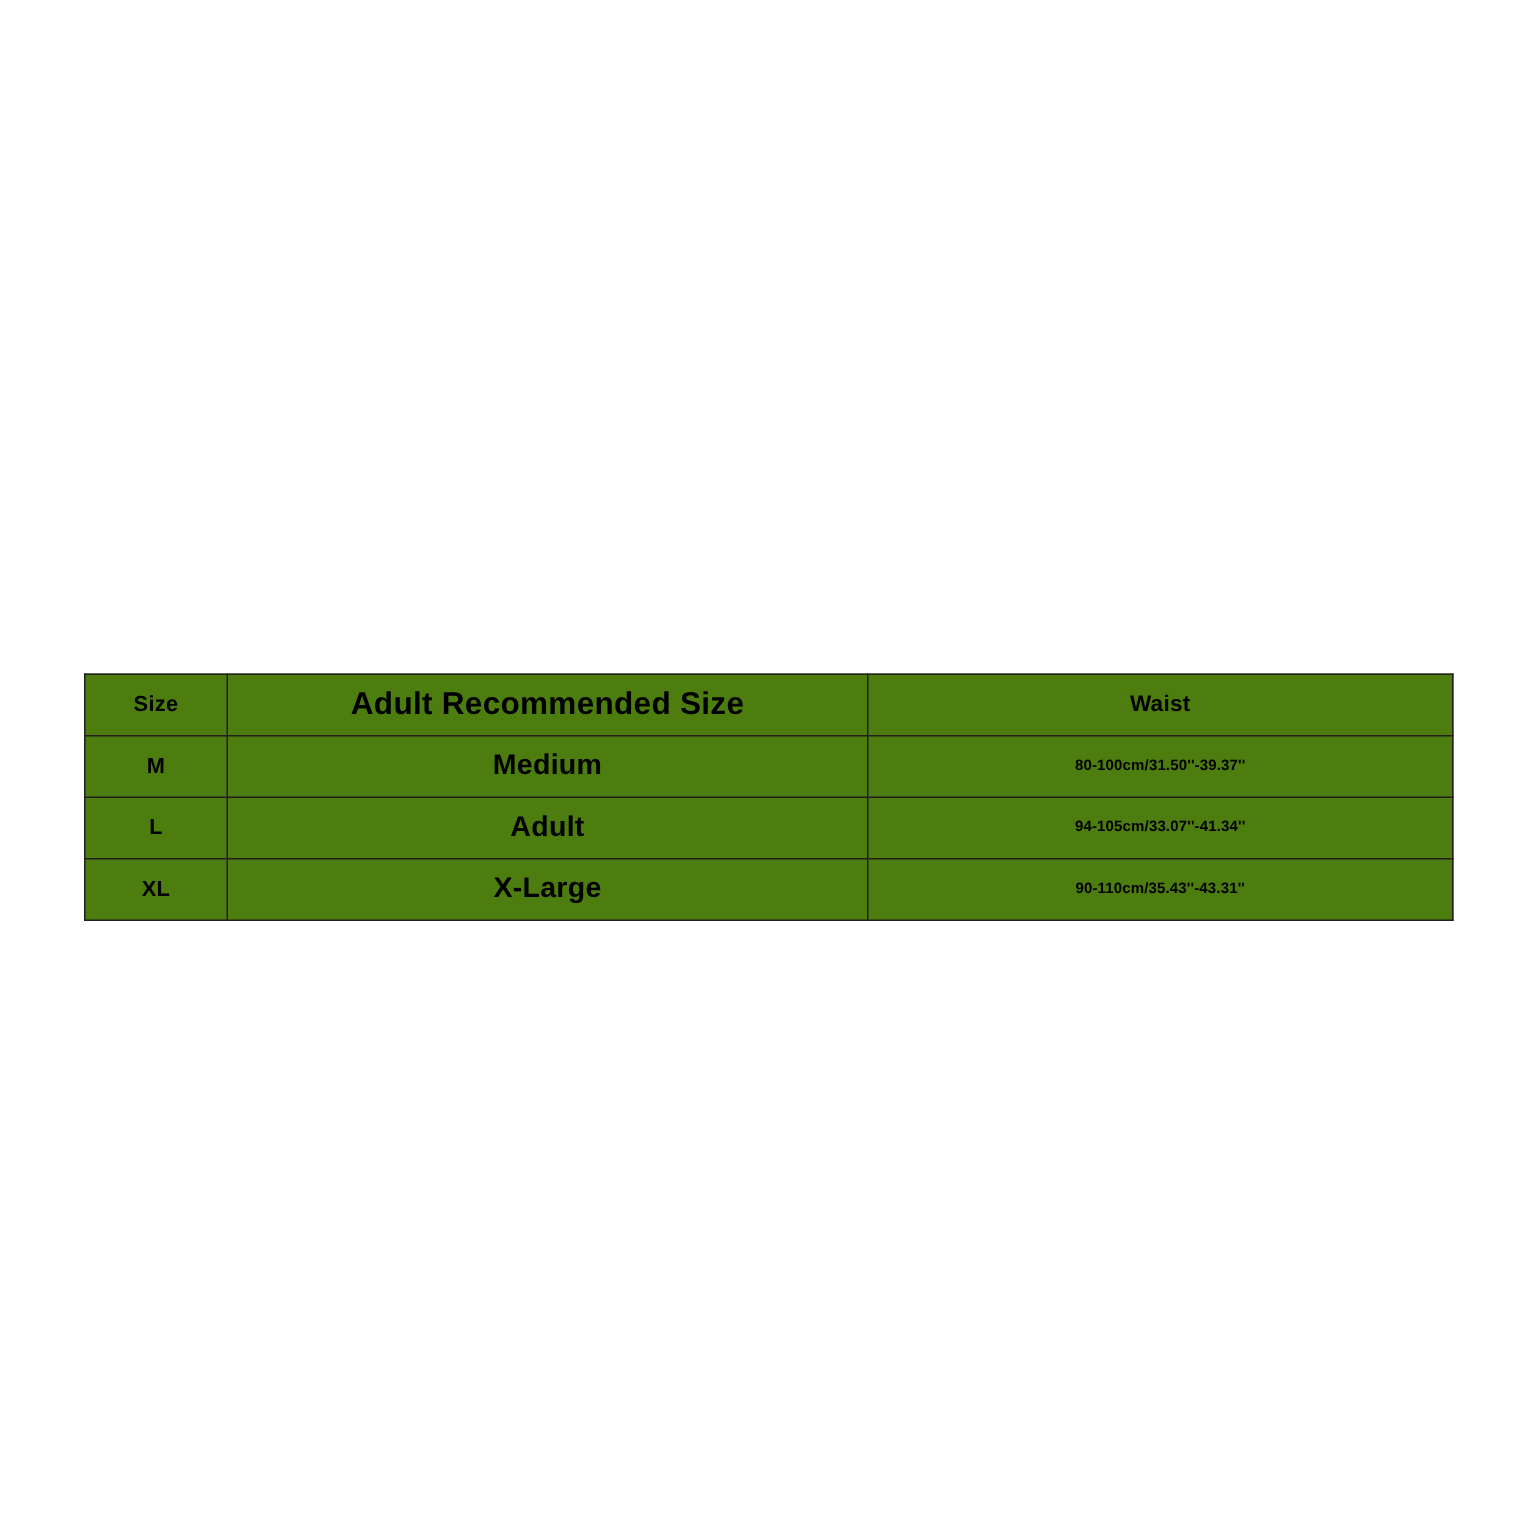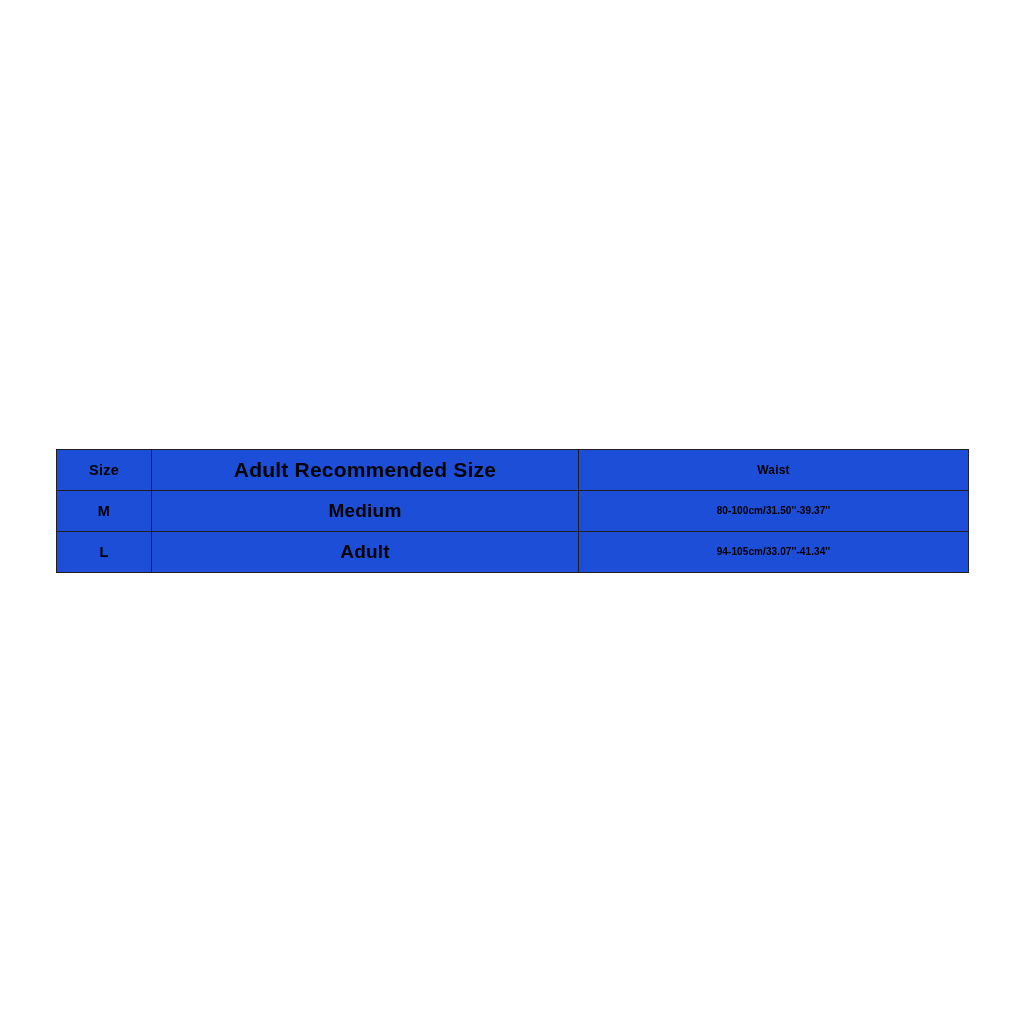--- a/index.html
+++ b/index.html
@@ -27,21 +27,21 @@
     position: absolute;
     left: 56px;
     top: 449px;
     width: 912px;
   }
 
   table.size-table {
     border-collapse: collapse;
     width: 912px;
     table-layout: fixed;
-    background: #1d4ed8;
+    background: #4d7c0f;
   }
 
   table.size-table td,
   table.size-table th {
     border: 1px solid #231f20;
     text-align: center;
     vertical-align: middle;
     color: #000000;
     font-weight: bold;
     padding: 0;
@@ -67,21 +67,21 @@
   }
   .cell-head-adult {
     font-size: 21px;
     letter-spacing: 0.2px;
   }
   .cell-waist {
     font-size: 10px;
     letter-spacing: 0.1px;
   }
   .cell-head-waist {
-    font-size: 12px;
+    font-size: 15px;
     letter-spacing: 0.2px;
   }
 </style>
 </head>
 <body>
 
 <div class="page">
   <div class="size-table-wrap">
     <table class="size-table">
       <colgroup>
@@ -100,16 +100,21 @@
         <tr>
           <td class="cell-size">M</td>
           <td class="cell-adult">Medium</td>
           <td class="cell-waist">80-100cm/31.50''-39.37''</td>
         </tr>
         <tr>
           <td class="cell-size">L</td>
           <td class="cell-adult">Adult</td>
           <td class="cell-waist">94-105cm/33.07''-41.34''</td>
         </tr>
+        <tr>
+          <td class="cell-size">XL</td>
+          <td class="cell-adult">X-Large</td>
+          <td class="cell-waist">90-110cm/35.43''-43.31''</td>
+        </tr>
       </tbody>
     </table>
   </div>
 </div>
 
 </body></html>

